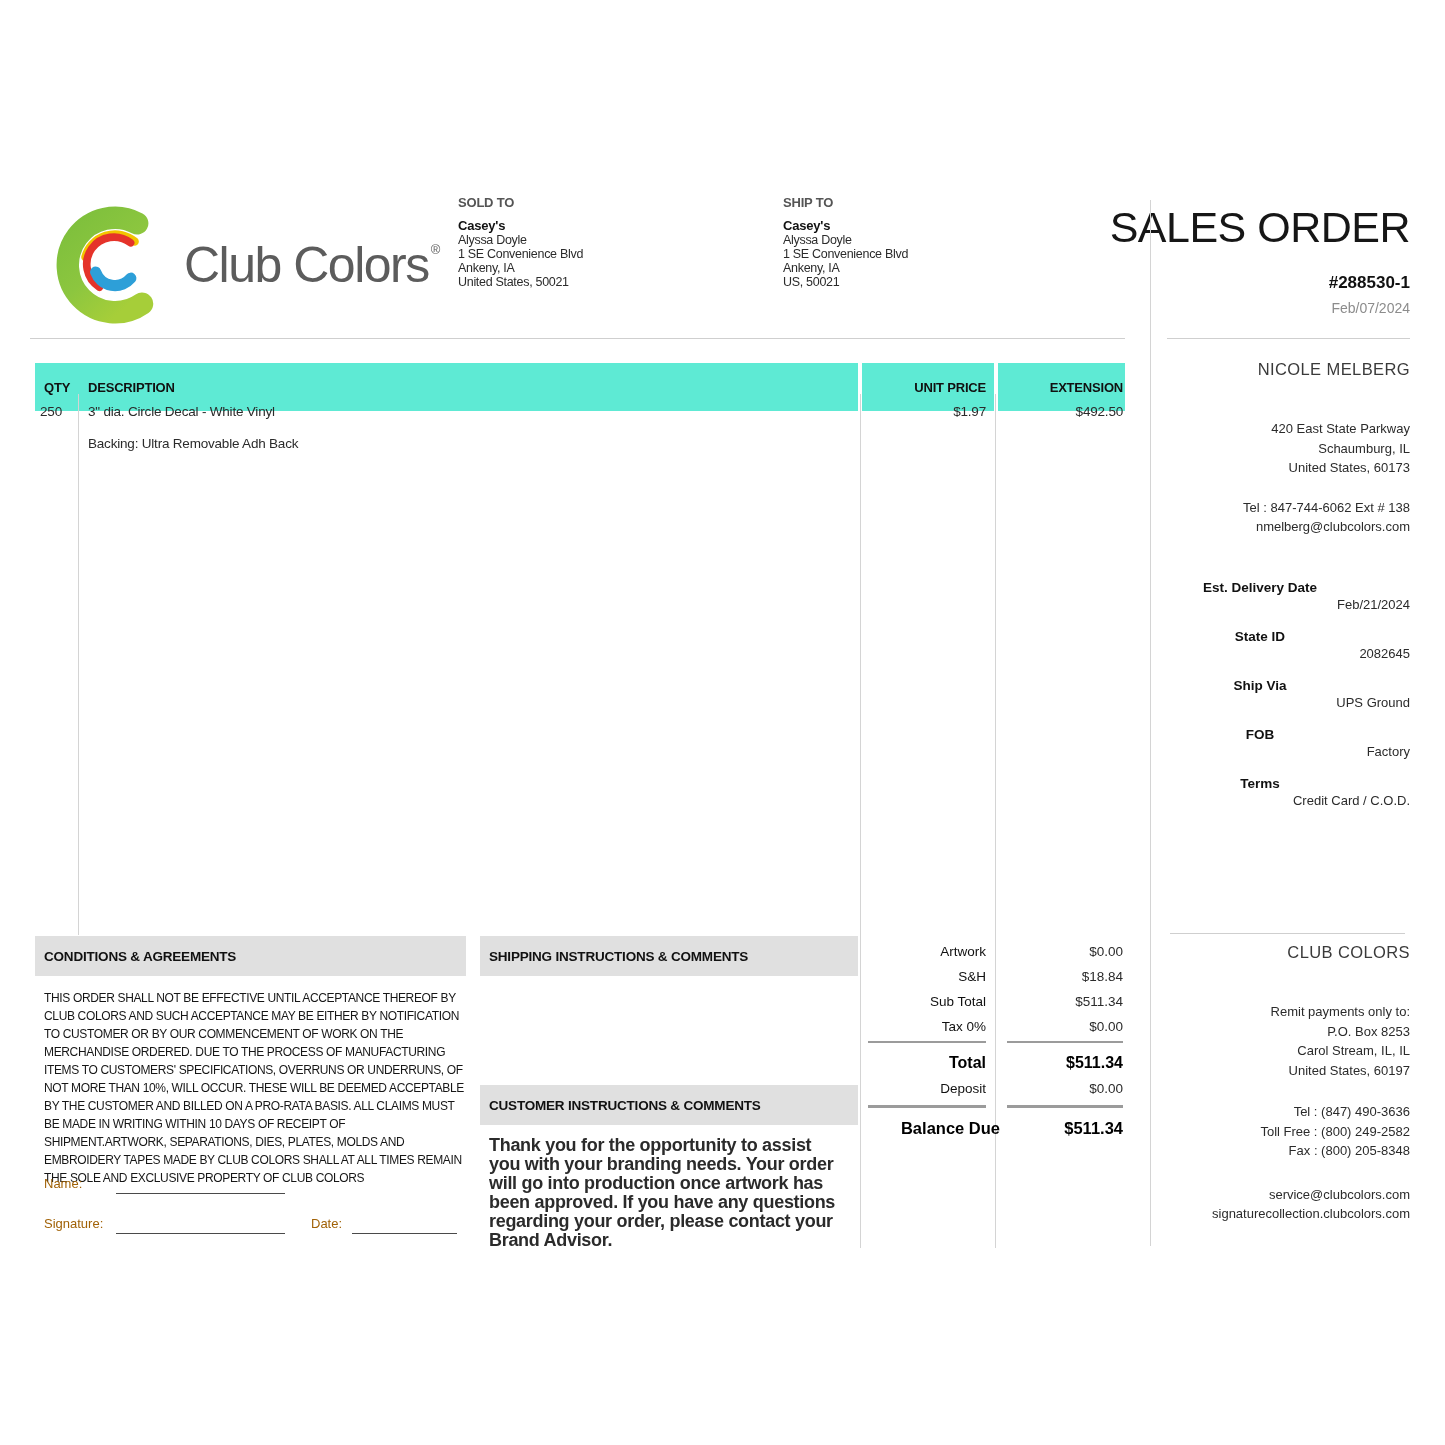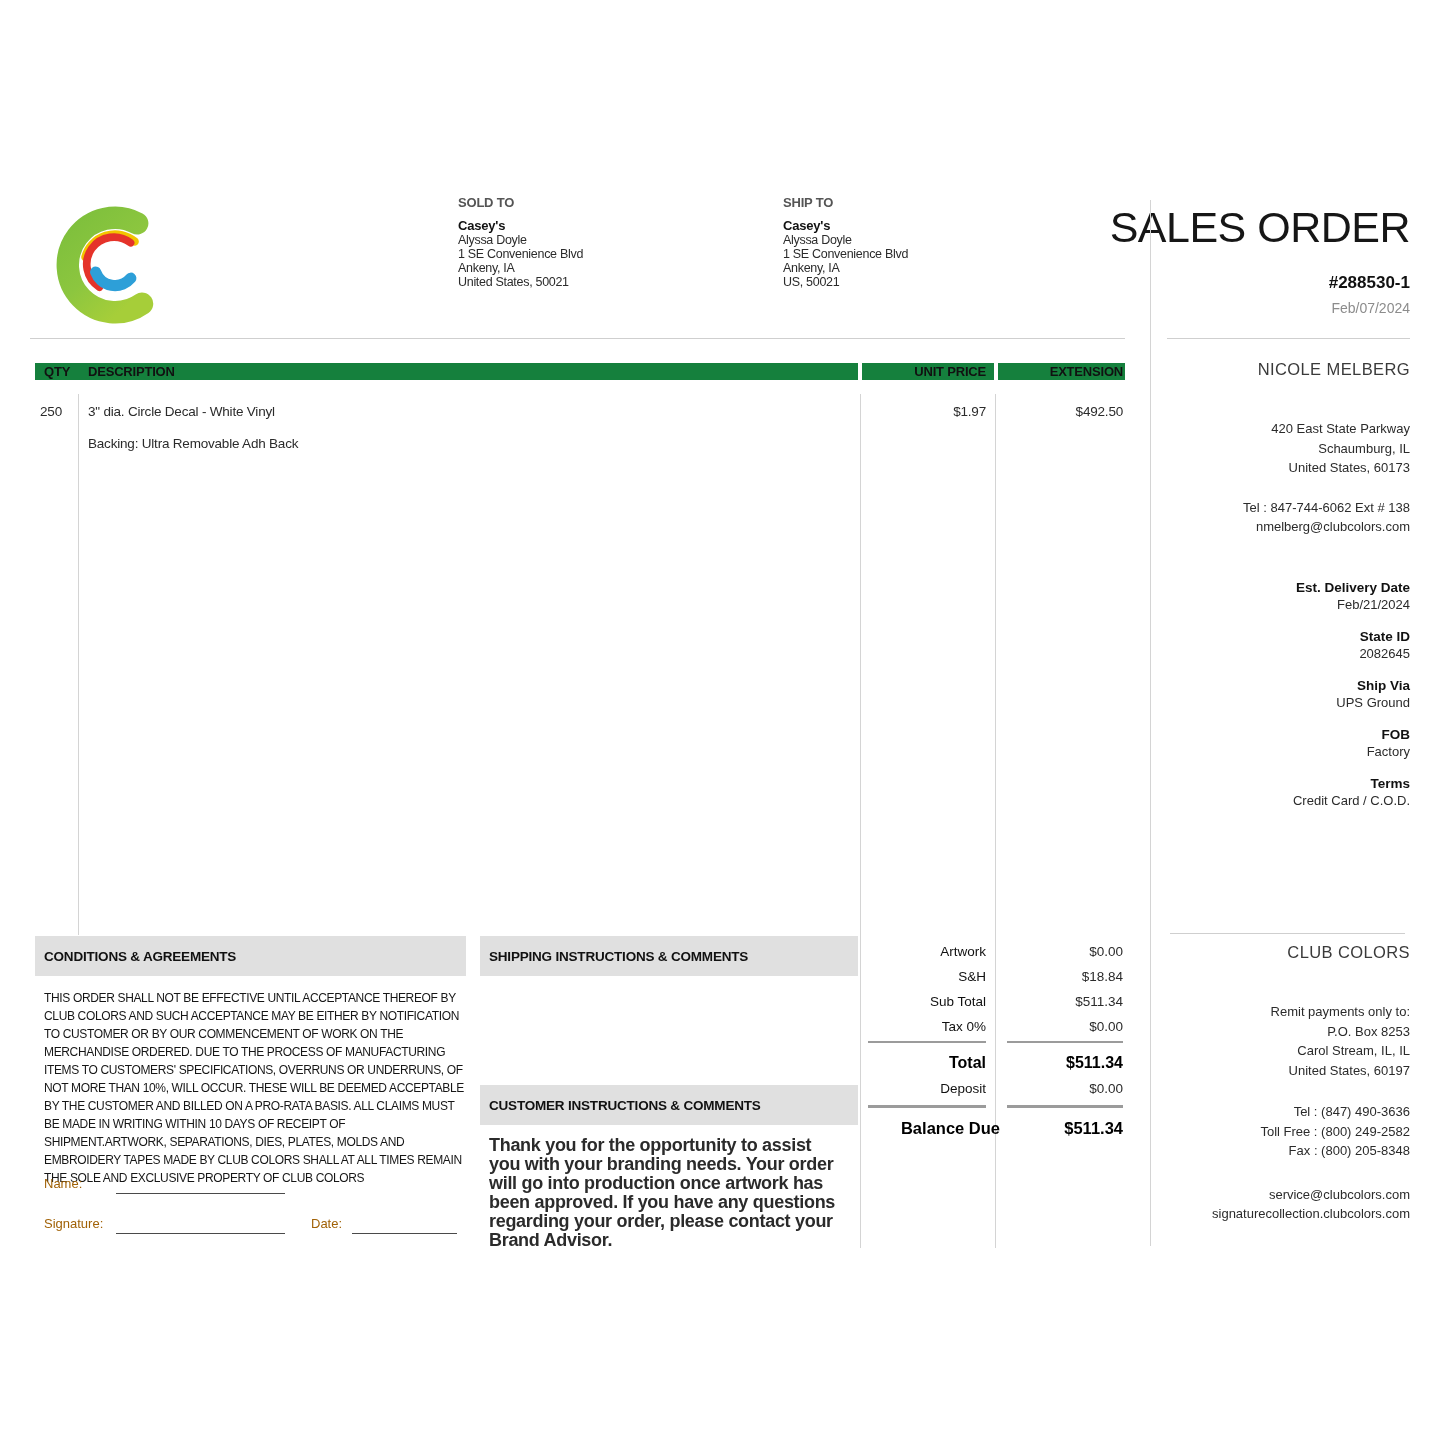--- a/index.html
+++ b/index.html
@@ -24,25 +24,25 @@
 
   
   .order-head { right:35px; top:203px; text-align:right; }
   .order-title { font-size:43px; color:#161616; letter-spacing:-0.5px; font-weight:400; }
   .order-number { font-size:17px; font-weight:bold; color:#111; margin-top:21px; }
   .order-date { font-size:14px; color:#8c8c8c; margin-top:7px; }
 
   .rep-name { font-size:16.5px; color:#3a3a3a; letter-spacing:0.4px; }
   .r-line { font-size:13px; color:#2b2b2b; line-height:19.5px; }
 
-  .detail-label { font-weight:bold; font-size:13.5px; color:#111; line-height:17px; }
+  .detail-label { font-weight:bold; font-size:13.5px; color:#111; line-height:17px;text-align:center; }
   .detail-value { font-size:13px; color:#2b2b2b; line-height:17px; margin-bottom:15px; }
 
   
-  .th-seg { position:absolute; top:363px; height:17px; background:#15803d; display:flex; align-items:center; }
+  .th-seg { position:absolute; top:363px; height:48px; background:#5eead4; display:flex; align-items:center; }
   .th-text { font-weight:bold; font-size:13px; color:#111; letter-spacing:-0.2px; }
   .cell { font-size:13.5px; color:#2b2b2b; letter-spacing:-0.2px; }
 
   
   .totals { left:860px; top:939px; width:265px; }
   .t-row { display:flex; height:25px; align-items:center; }
   .t-label { width:126px; text-align:right; font-size:13.5px; color:#111; }
   .t-value { flex:1; text-align:right; font-size:13.5px; color:#2b2b2b; padding-right:2px; }
   .t-sep { display:flex; }
   .t-sep div { background:#9b9b9b; }
@@ -65,20 +65,21 @@
         <stop offset="0" stop-color="#7dbf3c"></stop>
         <stop offset="0.55" stop-color="#8cc63f"></stop>
         <stop offset="1" stop-color="#a6ce39"></stop>
       </linearGradient>
     </defs>
     <path d="M 68.8 14.7 A 40 40 0 1 0 72.9 82.8" fill="none" stroke="url(#gGreen)" stroke-width="19" stroke-linecap="round"></path>
     <path d="M 66.7 30.1 A 26 26 0 0 0 24.9 43.3" fill="none" stroke="#f2c500" stroke-width="7" stroke-linecap="round"></path>
     <path d="M 63.2 31.2 A 23 23 0 1 0 36.8 68.8" fill="none" stroke="#e5332a" stroke-width="6.5" stroke-linecap="round"></path>
     <path d="M 33.6 56 A 17.5 17.5 0 0 0 63.4 61.2" fill="none" stroke="#2d9fd8" stroke-width="9.5" stroke-linecap="round"></path>
   </svg>
+  <div class="brand-text"><span>Club Colors</span><sup>®</sup></div>
 </div>
 
 <div class="abs" style="left:458px; top:195px;">
   <div class="addr-label">SOLD TO</div>
   <div class="addr-name">Casey's</div>
   <div class="addr-line">Alyssa Doyle</div>
   <div class="addr-line">1 SE Convenience Blvd</div>
   <div class="addr-line">Ankeny, IA</div>
   <div class="addr-line">United States, 50021</div>
 </div>

